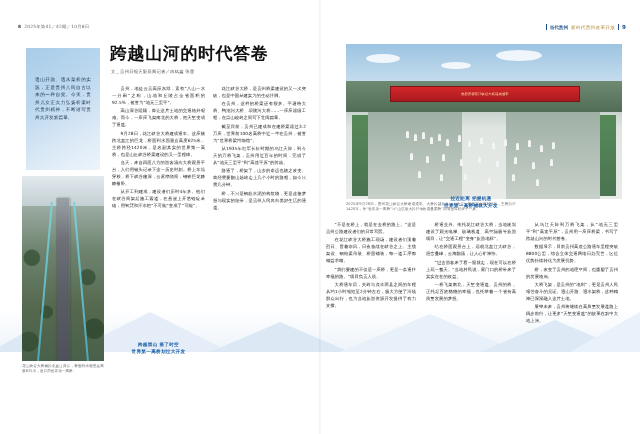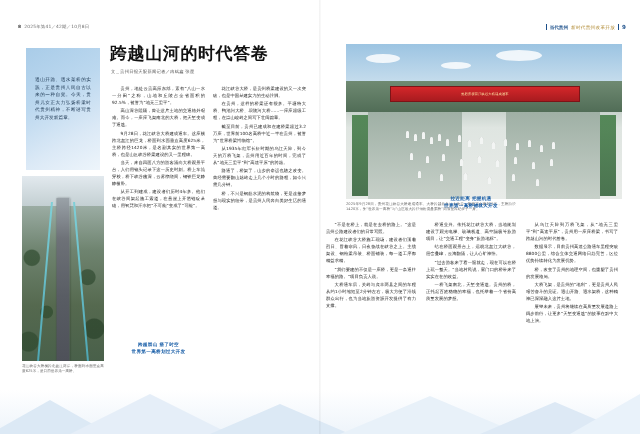--- a/index.html
+++ b/index.html
@@ -1,21 +1,21 @@
 <!DOCTYPE html>
 <html><head>
 <meta charset="utf-8">
 <style>
   html,body{margin:0;padding:0;}
   body{
     width:640px;height:434px;overflow:hidden;
     background:#ffffff;
     font-family:"DejaVu Sans","Liberation Sans",sans-serif;
   }
-  .spread{position:relative;width:640px;height:434px;background:#fff;}
+  .spread{position:relative;width:640px;height:352px;background:#fff;}
 
   
   .mountains{
     position:absolute;left:0;bottom:0;width:640px;height:44px;
     background:
       linear-gradient(to top,#eef4fa 0%,#f7fafd 55%,#ffffff 100%);
     overflow:hidden;
   }
   .mt{position:absolute;bottom:0;width:0;height:0;border-style:solid;}
   .mt1{left:-10px;border-width:0 60px 34px 60px;border-color:transparent transparent #dce9f5 transparent;}

